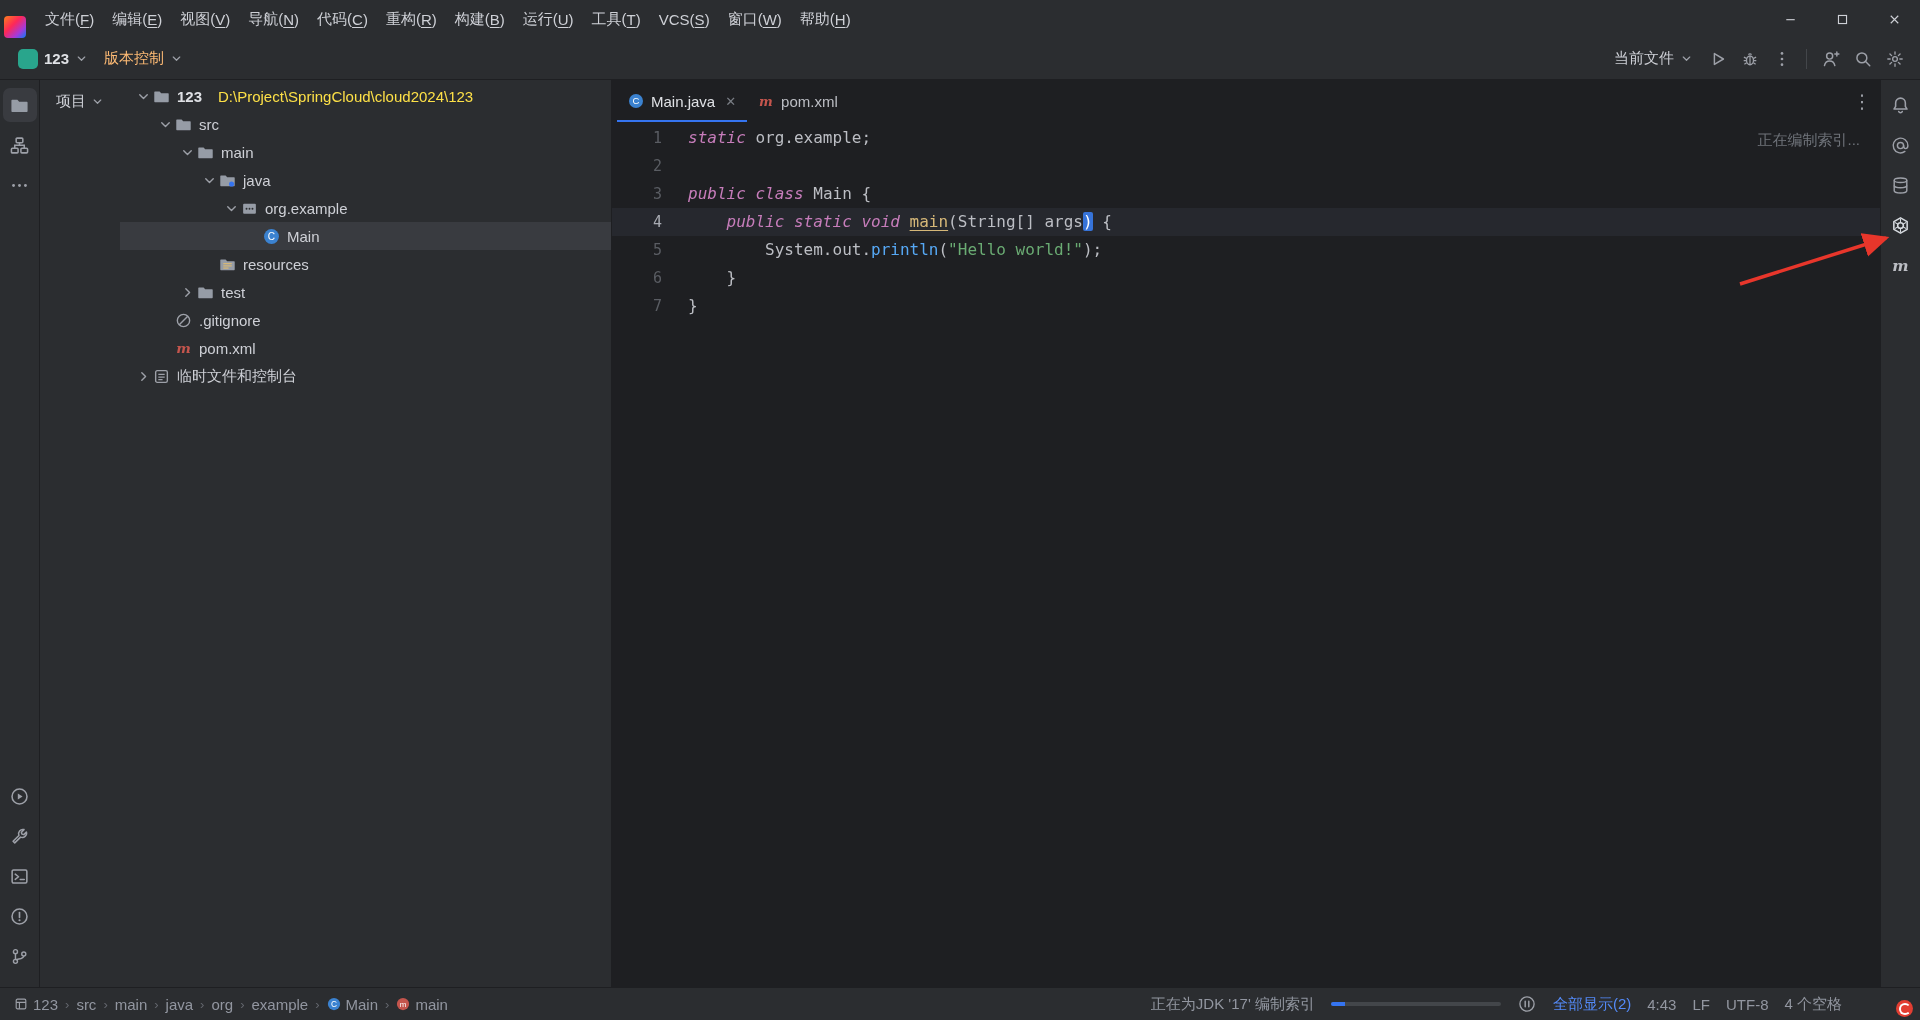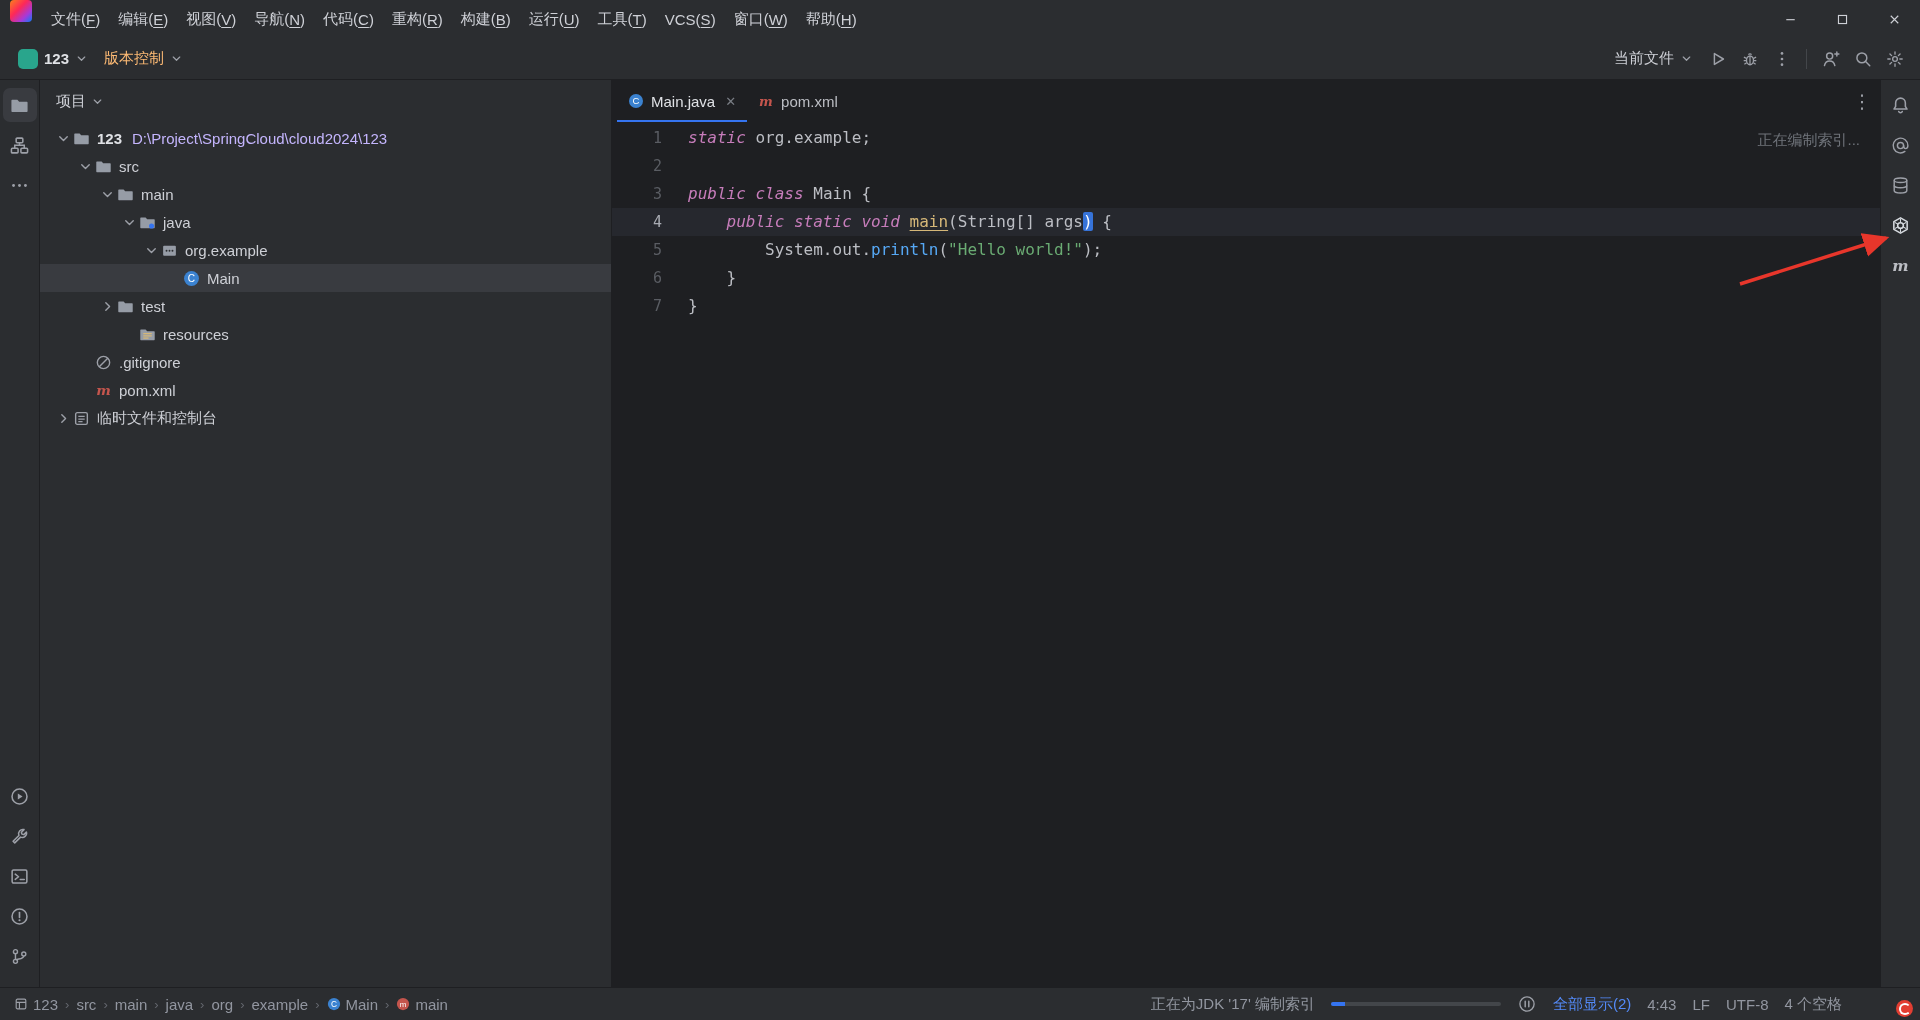--- a/index.html
+++ b/index.html
@@ -10,21 +10,21 @@
     --arrow-red:#E8362B;
   }
   *{margin:0;padding:0;box-sizing:border-box;user-select:none}
   html,body{width:1920px;height:1020px;overflow:hidden;background:var(--editor-bg);
     font-family:"Liberation Sans","DejaVu Sans",sans-serif;font-size:16px;color:#BCBEC4}
   #app{position:relative;width:1920px;height:1020px;display:flex;flex-direction:column}
   .icn{display:inline-flex;width:17px;height:17px;align-items:center;justify-content:center;flex:none;color:#9DA0A8}
   .icn svg{width:100%;height:100%;display:block}
 
   
-  .titlebar{height:38px;flex:none;background:var(--chrome-bg);display:flex;align-items:flex-start;padding-left:10px}
+  .titlebar{height:38px;flex:none;background:var(--chrome-bg);display:flex;align-items:flex-end;padding-left:4px}
   .logo{width:22px;height:22px;border-radius:4px;margin-right:10px;flex:none;
     background:linear-gradient(135deg,#FC801D 0%,#FE2857 40%,#A839D8 72%,#087CFA 100%)}
   .menus{display:flex;height:100%}
   .menu-item{display:flex;align-items:center;padding:0 9px;font-size:15px;color:#CED0D6;cursor:default}
   .menu-item u{text-decoration:underline;text-underline-offset:2px}
   .wincontrols{margin-left:auto;display:flex;height:100%}
   .wc{width:52px;height:100%;display:flex;align-items:center;justify-content:center;background:none;border:none;color:#CED0D6}
   .wc .icn{width:15px;height:15px;color:#CED0D6}
 
   
@@ -46,31 +46,31 @@
   .strip.left{border-right:1px solid #1E1F22}
   .strip.right{border-left:1px solid #1E1F22}
   .strip-group{display:flex;flex-direction:column;align-items:center}
   .strip-spacer{flex:1}
   .strip-btn{width:34px;height:34px;border-radius:7px;display:flex;align-items:center;justify-content:center;background:none;border:none;color:#9DA0A8;margin-bottom:6px}
   .strip-btn .icn{width:19px;height:19px}
   .strip-btn.active{background:var(--selection);color:#CED0D6}
   .strip-btn.active .icn{color:#CED0D6}
 
   
-  .project{width:572px;flex:none;background:var(--panel-bg);display:flex;flex-direction:column;border-right:1px solid #1E1F22}
+  .project{width:572px;flex:none;background:var(--panel-bg);display:flex;flex-direction:row;border-right:1px solid #1E1F22}
   .pp-header{height:42px;flex:none;display:flex;align-items:center;gap:5px;padding:0 16px;font-size:15px;color:#CED0D6}
   .tree{flex:1;overflow:hidden;font-size:15px;padding-top:2px}
   .tree-row{height:28px;display:flex;align-items:center;white-space:nowrap;cursor:default}
   .tree-row.selected{background:var(--selection)}
   .tree-chev,.chev-sp{width:19px;height:19px;flex:none;display:inline-flex;align-items:center;justify-content:center;color:#9DA0A8}
   .tree-chev svg{width:15px;height:15px}
   .tree-row .icn{width:17px;height:17px;margin-right:7px}
   .tree-label{color:#CED0D6}
   .tree-label.bold{font-weight:bold;color:#DFE1E5}
-  .tree-suffix{color:#c4b5fd;margin-left:10px}
+  .tree-suffix{color:#fde047;margin-left:16px}
 
   
   .editor-col{flex:1;display:flex;flex-direction:column;background:var(--editor-bg);min-width:0}
   .tabbar{height:42px;flex:none;display:flex;align-items:stretch;padding-left:5px}
   .tabs{display:flex;align-items:stretch}
   .tab{display:flex;align-items:center;gap:7px;padding:0 11px;font-size:15px;color:#BCBEC4;cursor:default}
   .tab.active{color:#DFE1E5;box-shadow:inset 0 -2px 0 var(--accent)}
   .tab .icn{width:16px;height:16px}
   .tab-close{color:#7A7E85;font-size:13px;margin-left:3px}
   .tab-more{margin-left:auto;width:36px;display:flex;align-items:center;justify-content:center;color:#9DA0A8;font-size:19px;background:none;border:none}
@@ -399,42 +399,42 @@
           <div class="tree-row selected" style="padding-left:124px">
             <span class="chev-sp"></span>
             <span class="icn ">
               <svg viewBox="0 0 16 16">
                 <circle cx="8" cy="8" r="7" fill="#3B82D0"></circle>
                 <text x="8" y="11.3" text-anchor="middle" font-size="9.5" font-family="Liberation Sans,sans-serif" fill="#fff">C</text>
               </svg>
             </span>
             <span class="tree-label">Main</span>
           </div>
+          <div class="tree-row" style="padding-left:80px">
+            <span class="chev-sp"></span>
+            <span class="icn ">
+              <svg viewBox="0 0 16 16">
+                <path d="M1.8 3.2h4.4l1.5 1.7h6.5c.3 0 .6.3.6.6v7.3c0 .3-.3.6-.6.6H1.8c-.3 0-.6-.3-.6-.6V3.8c0-.3.3-.6.6-.6z" fill="#969CA6"></path>
+                <path d="M4 7.2h8M4 9.3h8M4 11.4h5" stroke="#D5B778" stroke-width="1.2"></path>
+              </svg>
+            </span>
+            <span class="tree-label">resources</span>
+          </div>
           <div class="tree-row" style="padding-left:58px">
             <span class="tree-chev">
               <svg viewBox="0 0 16 16">
                 <path d="M6.2 4l4 4-4 4" fill="none" stroke="currentColor" stroke-width="1.5" stroke-linecap="round" stroke-linejoin="round"></path>
               </svg>
             </span>
             <span class="icn ">
               <svg viewBox="0 0 16 16">
                 <path d="M1.8 3.2h4.4l1.5 1.7h6.5c.3 0 .6.3.6.6v7.3c0 .3-.3.6-.6.6H1.8c-.3 0-.6-.3-.6-.6V3.8c0-.3.3-.6.6-.6z" fill="#969CA6"></path>
               </svg>
             </span>
             <span class="tree-label">test</span>
-          </div>
-          <div class="tree-row" style="padding-left:80px">
-            <span class="chev-sp"></span>
-            <span class="icn ">
-              <svg viewBox="0 0 16 16">
-                <path d="M1.8 3.2h4.4l1.5 1.7h6.5c.3 0 .6.3.6.6v7.3c0 .3-.3.6-.6.6H1.8c-.3 0-.6-.3-.6-.6V3.8c0-.3.3-.6.6-.6z" fill="#969CA6"></path>
-                <path d="M4 7.2h8M4 9.3h8M4 11.4h5" stroke="#D5B778" stroke-width="1.2"></path>
-              </svg>
-            </span>
-            <span class="tree-label">resources</span>
           </div>
           <div class="tree-row" style="padding-left:36px">
             <span class="chev-sp"></span>
             <span class="icn ">
               <svg viewBox="0 0 16 16">
                 <circle cx="8" cy="8" r="5.8" fill="none" stroke="#9DA0A8" stroke-width="1.3"></circle>
                 <path d="M4 12L12 4" stroke="#9DA0A8" stroke-width="1.3"></path>
               </svg>
             </span>
             <span class="tree-label">.gitignore</span>

